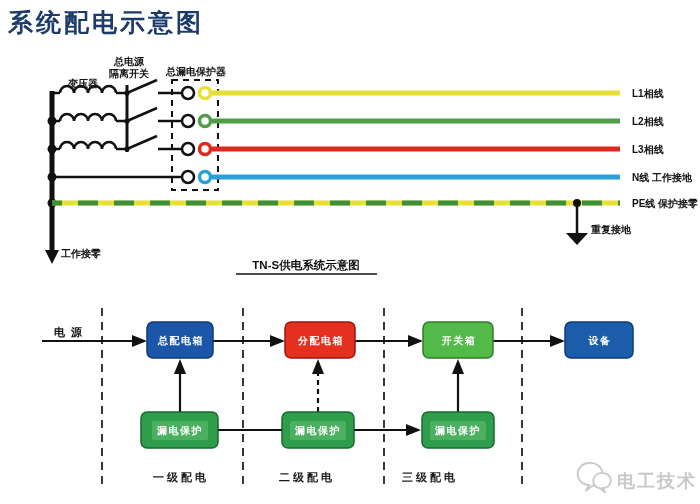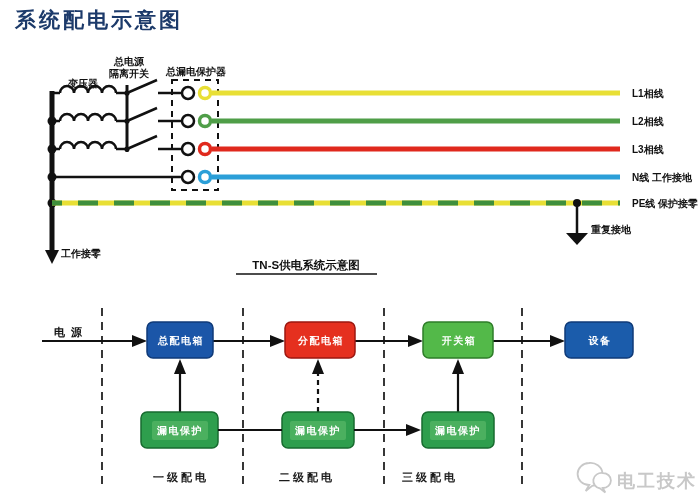--- a/index.html
+++ b/index.html
@@ -1,18 +1,18 @@
 <!DOCTYPE html>
 <html><head>
 <meta charset="utf-8">
 <style>
   html,body{margin:0;padding:0;background:#ffffff;}
   body{width:700px;height:504px;position:relative;overflow:hidden;
        font-family:"Liberation Sans","DejaVu Sans",sans-serif;}
-  #page-title{position:absolute;left:15px;top:6px;font-size:21px;font-weight:bold;
+  #page-title{position:absolute;left:8px;top:6px;font-size:25px;font-weight:bold;
        color:#1c3a6a;letter-spacing:3px;}
   svg{position:absolute;left:0;top:0;}
   text{font-family:"Liberation Sans","DejaVu Sans",sans-serif;fill:#111;}
   .lbl{font-size:10px;font-weight:bold;}
   .lbl-sm{font-size:10px;font-weight:bold;}
   .caption{font-size:11.5px;font-weight:bold;}
   .boxtext{font-size:10px;font-weight:bold;fill:#ffffff;letter-spacing:1.5px;}
   .section-lbl{font-size:11px;font-weight:600;letter-spacing:3px;fill:#1a1a1a;}
   .wire{stroke:#111;stroke-width:2.5;fill:none;}
   .bus{stroke:#111;stroke-width:5;}

